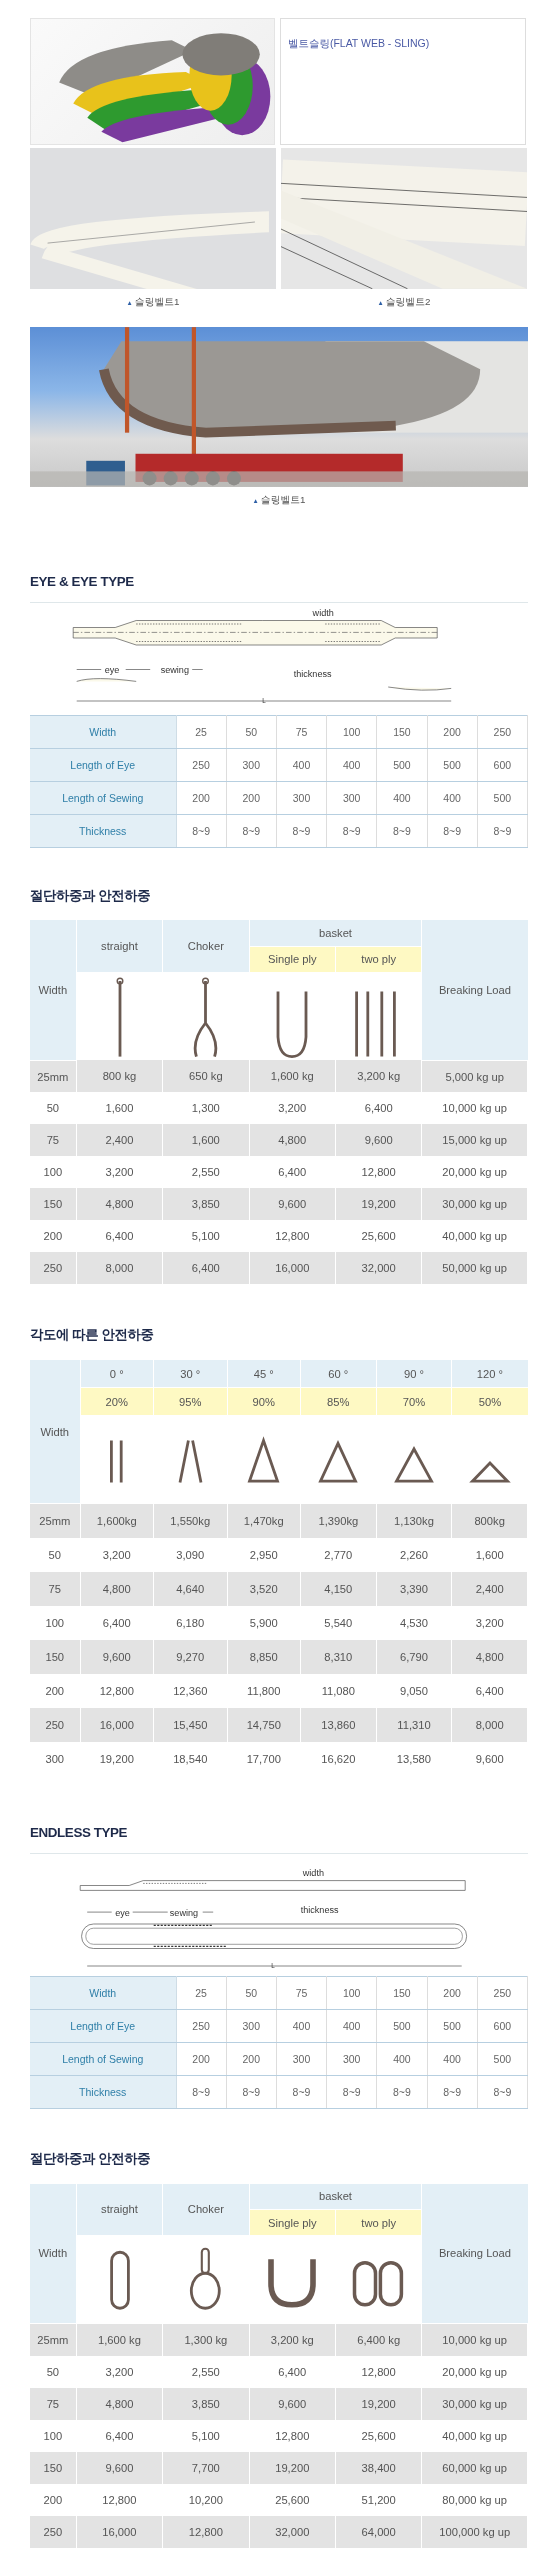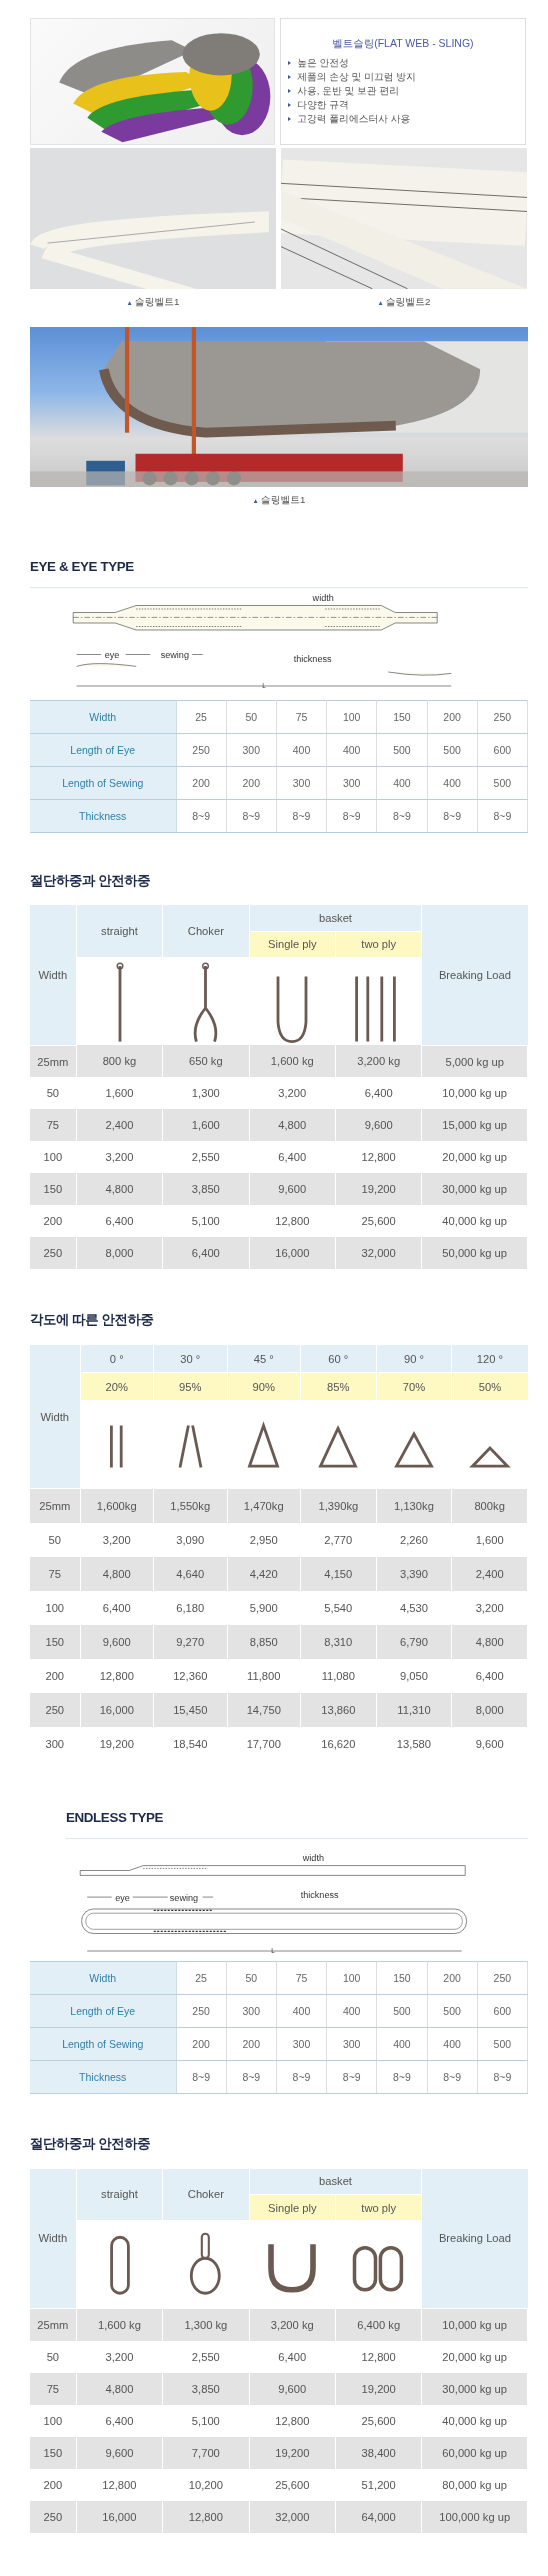--- a/index.html
+++ b/index.html
@@ -3,33 +3,33 @@
 <meta charset="utf-8">
 <style>
   * { box-sizing: border-box; margin: 0; padding: 0; }
   body { width: 548px; background: #fff; font-family: "Liberation Sans", "DejaVu Sans", sans-serif; color: #444; }
   .page { width: 548px; padding: 0 19.7px 0 30px; position: relative; }
 
   
   .top-row { display: flex; gap: 4.9px; padding-top: 17.6px; }
   .hero-img { width: 245px; height: 127px; border: 0.7px solid #e4e4e4; position: relative; overflow: hidden; background: linear-gradient(135deg,#fafafa,#eee); }
   .info-box { width: 246px; height: 127px; border: 0.7px solid #ddd; padding: 18.3px 7px; }
-  .info-title { color: #4a5aa5; font-size: 10.5px; margin-bottom: 5.6px; text-align: center; }
+  .info-title { color: #4a5aa5; font-size: 10.5px; margin-bottom: 5.6px; }
   .info-list li { list-style: none; font-size: 9.8px; color: #555; line-height: 14px; display: flex; align-items: center; }
   .tri { display: inline-block; width: 0; height: 0; border-top: 2.8px solid transparent; border-bottom: 2.8px solid transparent; border-left: 3.5px solid #3a5a96; margin-right: 6.3px; }
 
   .photo-row { display: flex; gap: 4.9px; margin-top: 3.5px; }
   .photo { width: 246px; height: 141px; background: #dedfe1; position: relative; overflow: hidden; }
   .caption-row { display: flex; gap: 4.9px; }
   .caption { width: 246px; text-align: center; font-size: 9.8px; color: #555; padding: 7px 0 14px; }
   .caption .up { color: #2d5fa6; font-size: 6.3px; margin-right: 2.1px; }
   .wide-photo { width: 498px; height: 160px; margin-top: 4.2px; position: relative; overflow: hidden; background: linear-gradient(180deg,#5c8fd6 0%,#8bb6e8 40%,#ddd 70%,#c8c8c8 100%); }
 
   .section-title { font-size: 13.4px; font-weight: bold; color: #1e2a4a; letter-spacing: -0.4px; }
-  .eng-title { margin-top: 38px; padding-bottom: 12.7px; border-bottom: 1.4px solid #dfe7ea; }
+  .eng-title { margin-top: 53px; padding-bottom: 12.7px; border-bottom: 1.4px solid #dfe7ea; }
   .kr-title { margin: 28px 0 15.5px; }
 
   .diagram { height: 105px; position: relative; }
   .diagram svg { position: absolute; left: 0; top: 0; }
 
   table { border-collapse: collapse; width: 498px; text-align: center; }
   .spec td { height: 33px; border-bottom: 0.7px solid #b7cfe0; border-right: 0.7px solid #ddd; font-size: 10.5px; color: #666; }
   .spec td.h { background: #e3eff6; color: #2f7fa8; width: 146px; border-right: 0.7px solid #cfdde6; }
   .spec tr:first-child td { border-top: 1.4px solid #b7cfe0; }
 
@@ -57,42 +57,20 @@
         <path d="M80 140 Q100 110 240 100 L270 115 L110 160 Z" fill="#2e9a2f"></path>
         <path d="M100 160 Q120 135 260 125 L290 135 L130 175 Z" fill="#7a3a9e"></path>
         <ellipse cx="300" cy="110" rx="40" ry="55" fill="#7a3a9e"></ellipse>
         <ellipse cx="280" cy="95" rx="35" ry="55" fill="#2e9a2f"></ellipse>
         <ellipse cx="255" cy="80" rx="30" ry="50" fill="#e8c21b"></ellipse>
         <ellipse cx="270" cy="50" rx="55" ry="30" fill="#807d78"></ellipse>
       </svg>
     </div>
     <div class="info-box">
       <div class="info-title">벨트슬링(FLAT WEB - SLING)</div>
-      <ul class="info-list">
-        <li>
-            <span class="tri"></span>
-            <span>높은 안전성</span>
-          </li>
-        <li>
-            <span class="tri"></span>
-            <span>제품의 손상 및 미끄럼 방지</span>
-          </li>
-        <li>
-            <span class="tri"></span>
-            <span>사용, 운반 및 보관 편리</span>
-          </li>
-        <li>
-            <span class="tri"></span>
-            <span>다양한 규격</span>
-          </li>
-        <li>
-            <span class="tri"></span>
-            <span>고강력 폴리에스터사 사용</span>
-          </li>
-      </ul>
     </div>
   </div>
 
   <div class="photo-row">
     <div class="photo">
       <svg width="246" height="141" viewBox="0 0 350 200">
           <path d="M10 140 Q20 110 330 100 L330 110 Q40 125 30 150 L320 235" stroke="#f5f3ea" stroke-width="20" fill="none"></path>
           <path d="M25 135 L320 105" stroke="#888" stroke-width="1"></path>
         </svg>
     </div>
@@ -338,21 +316,21 @@
           <td class="v">3,090</td>
           <td class="v">2,950</td>
           <td class="v">2,770</td>
           <td class="v">2,260</td>
           <td class="v">1,600</td>
         </tr>
     <tr class="g">
           <td class="v">75</td>
           <td class="v">4,800</td>
           <td class="v">4,640</td>
-          <td class="v">4,420</td>
+          <td class="v">3,520</td>
           <td class="v">4,150</td>
           <td class="v">3,390</td>
           <td class="v">2,400</td>
         </tr>
     <tr>
           <td class="v">100</td>
           <td class="v">6,400</td>
           <td class="v">6,180</td>
           <td class="v">5,900</td>
           <td class="v">5,540</td>
@@ -391,21 +369,21 @@
           <td class="v">19,200</td>
           <td class="v">18,540</td>
           <td class="v">17,700</td>
           <td class="v">16,620</td>
           <td class="v">13,580</td>
           <td class="v">9,600</td>
         </tr>
   </tbody>
     </table>
 
-  <div class="section-title eng-title" style="margin-top:49px;margin-left:36px;">ENDLESS TYPE</div>
+  <div class="section-title eng-title" style="margin-top:49px;">ENDLESS TYPE</div>
   <div class="diagram" style="height:119px;">
     <svg width="498" height="119" viewBox="0 0 708 170">
       <text x="388" y="32" font-size="13" fill="#333" font-family="Liberation Sans, sans-serif">width</text>
       <path d="M70 45 L140 45 L160 38 L620 38 L620 52 L70 52 Z" fill="#fff" stroke="#555"></path>
       <path d="M160 42 L250 42" stroke="#444" stroke-dasharray="2 2"></path>
       <text x="120" y="88" font-size="13" fill="#333" font-family="Liberation Sans, sans-serif">eye</text>
       <text x="198" y="88" font-size="13" fill="#333" font-family="Liberation Sans, sans-serif">sewing</text>
       <text x="385" y="84" font-size="13" fill="#333" font-family="Liberation Sans, sans-serif">thickness</text>
       <path d="M80 83 L115 83 M145 83 L195 83 M245 83 L260 83" stroke="#555"></path>
       <rect x="72" y="100" width="550" height="35" rx="17" fill="#fff" stroke="#555"></rect>

